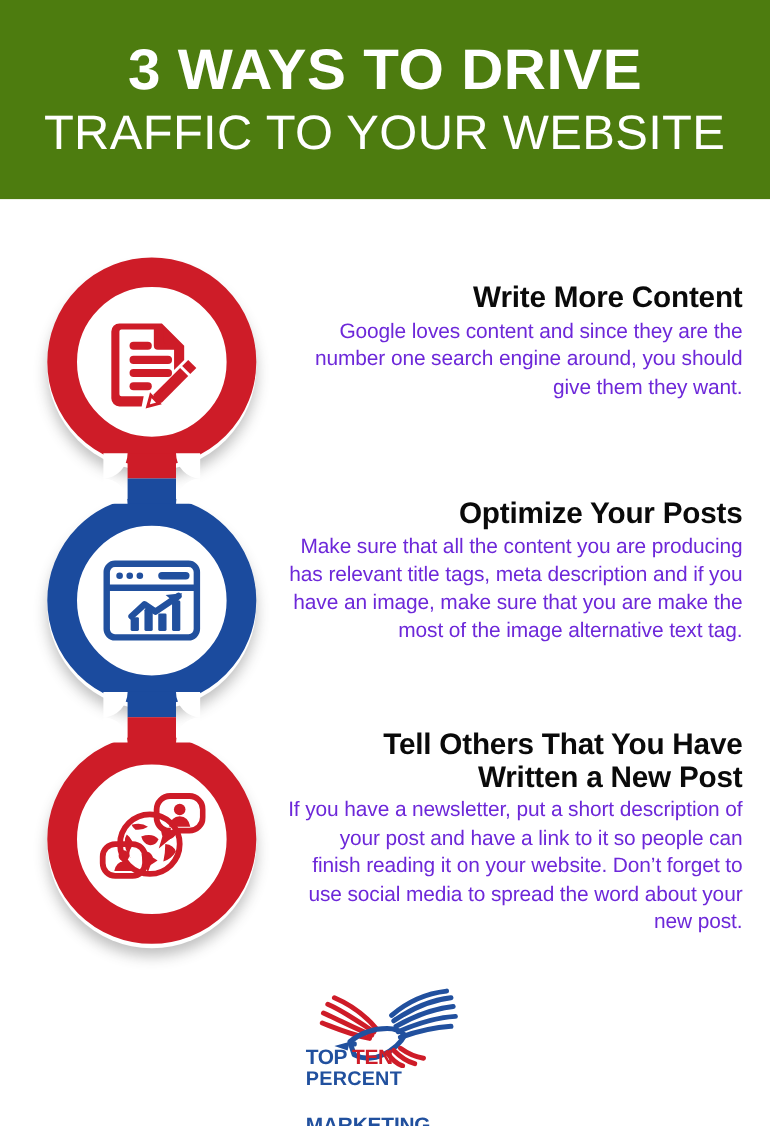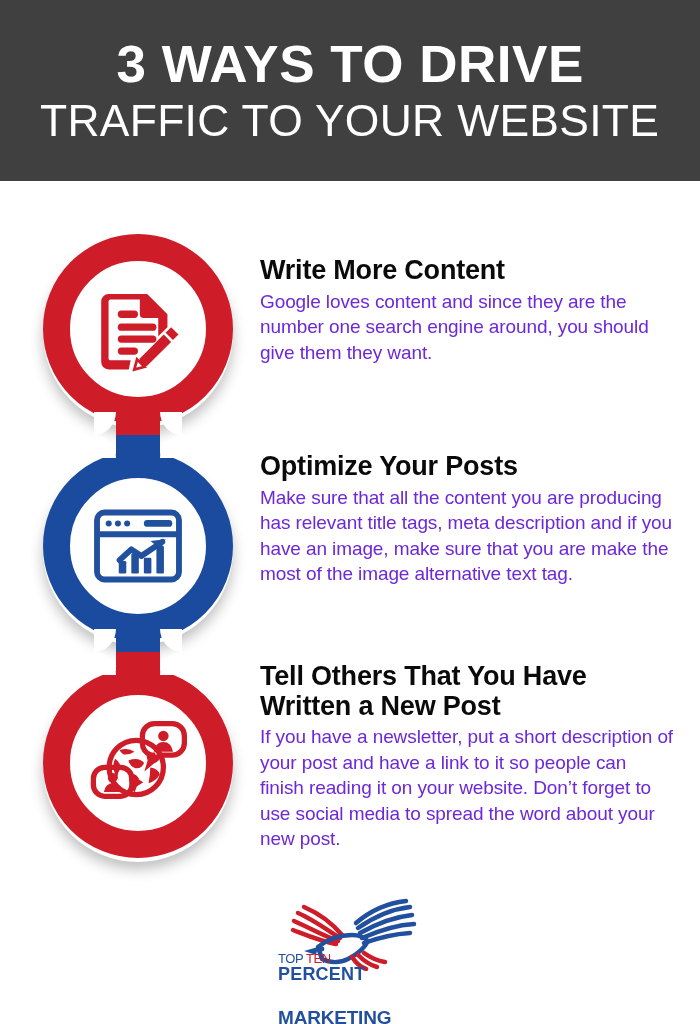--- a/index.html
+++ b/index.html
@@ -18,21 +18,21 @@
     overflow: hidden;
   }
 
   
   .header {
     position: absolute;
     left: 0;
     top: 0;
     width: 700px;
     height: 181px;
-    background: #404040;
+    background: #4d7c0f;
     box-sizing: border-box;
     display: flex;
     flex-direction: column;
     align-items: center;
     justify-content: center;
   }
   .header-line1 {
     color: #ffffff;
     font-family: "Liberation Sans", sans-serif;
     font-weight: bold;
@@ -143,20 +143,21 @@
     display: flex;
     align-items: center;
     justify-content: center;
   }
 
   
   .block {
     position: absolute;
     left: 260px;
     width: 415px;
+    text-align: right;
   }
   .block.b1 { top: 256px; }
   .block.b2 { top: 452px; }
   .block.b3 { top: 662px; }
 
   .block-title {
     font-family: "Liberation Sans", sans-serif;
     font-weight: bold;
     font-size: 27px;
     line-height: 1.10;
@@ -194,22 +195,22 @@
   .logo-text {
     position: absolute;
     left: 278px;
     top: 60px;
     width: 150px;
     text-align: left;
     line-height: 0.98;
   }
   .logo-row1 {
     font-family: "Liberation Sans", sans-serif;
-    font-weight: normal;
-    font-size: 13px;
+    font-weight: bold;
+    font-size: 19px;
     letter-spacing: -0.4px;
     white-space: nowrap;
   }
   .logo-row2 {
     font-family: "Liberation Sans", sans-serif;
     font-weight: bold;
     font-size: 18px;
     letter-spacing: 0.2px;
     color: #21509E;
     white-space: nowrap;

